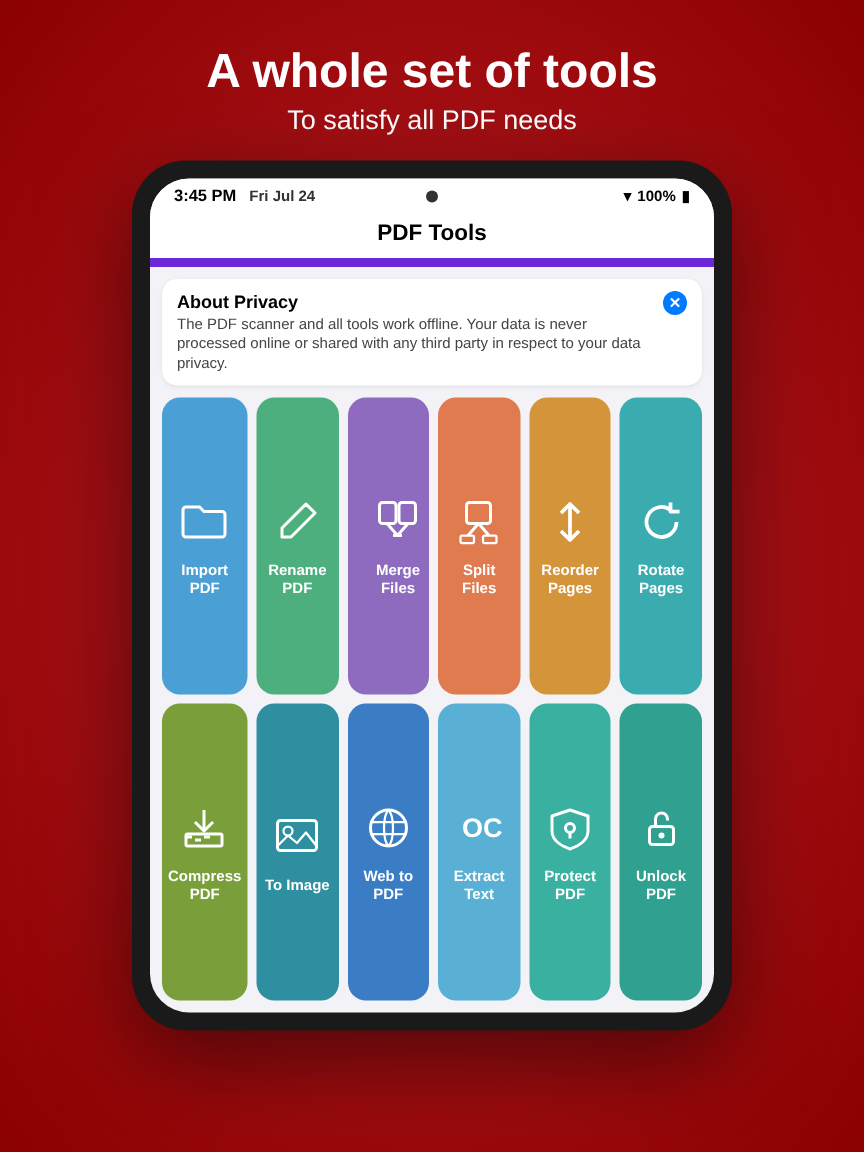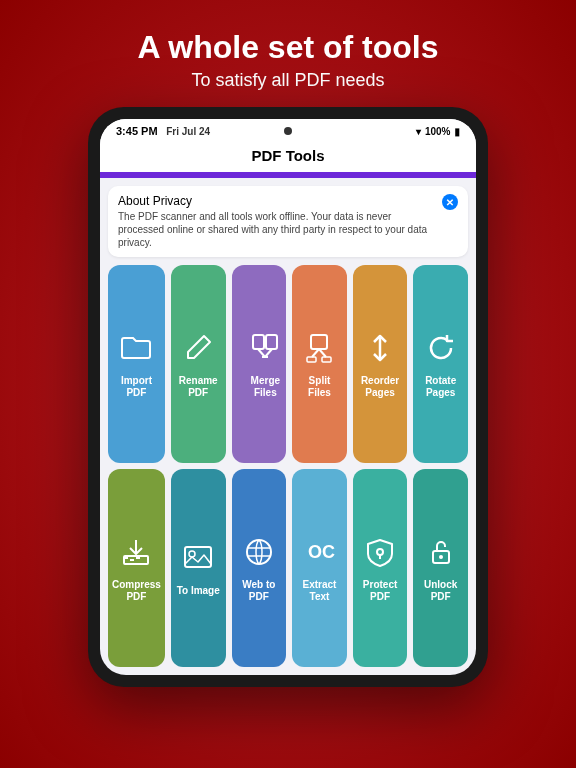--- a/index.html
+++ b/index.html
@@ -59,21 +59,21 @@
       border-radius: 26px;
       overflow: hidden;
       display: flex;
       flex-direction: column;
     }
 
     .status-bar {
       background: white;
       display: flex;
       justify-content: space-between;
-      align-items: flex-end;
+      align-items: flex-start;
       padding: 6px 16px 4px;
       font-size: 11px;
       font-weight: 600;
     }
     .status-time { font-size: 11px; font-weight: 700; }
     .status-date { font-size: 10px; color: #333; }
     .status-right { display: flex; align-items: center; gap: 4px; font-size: 10px; font-weight: 600; }
     .wifi-icon { font-size: 10px; }
 
     .nav-bar {
@@ -90,21 +90,21 @@
       margin: 8px;
       border-radius: 10px;
       padding: 8px 10px;
       display: flex;
       align-items: flex-start;
       gap: 6px;
       position: relative;
       box-shadow: 0 1px 3px rgba(0,0,0,0.08);
     }
     .privacy-content { flex: 1; }
-    .privacy-title { font-size: 12px; font-weight: 400; color: #000; margin-bottom: 2px; }
+    .privacy-title { font-size: 12px; font-weight: 700; color: #000; margin-bottom: 2px; }
     .privacy-text { font-size: 10px; color: #444; line-height: 1.3; }
     .privacy-close {
       width: 16px;
       height: 16px;
       background: #007aff;
       border-radius: 50%;
       display: flex;
       align-items: center;
       justify-content: center;
       color: white;

